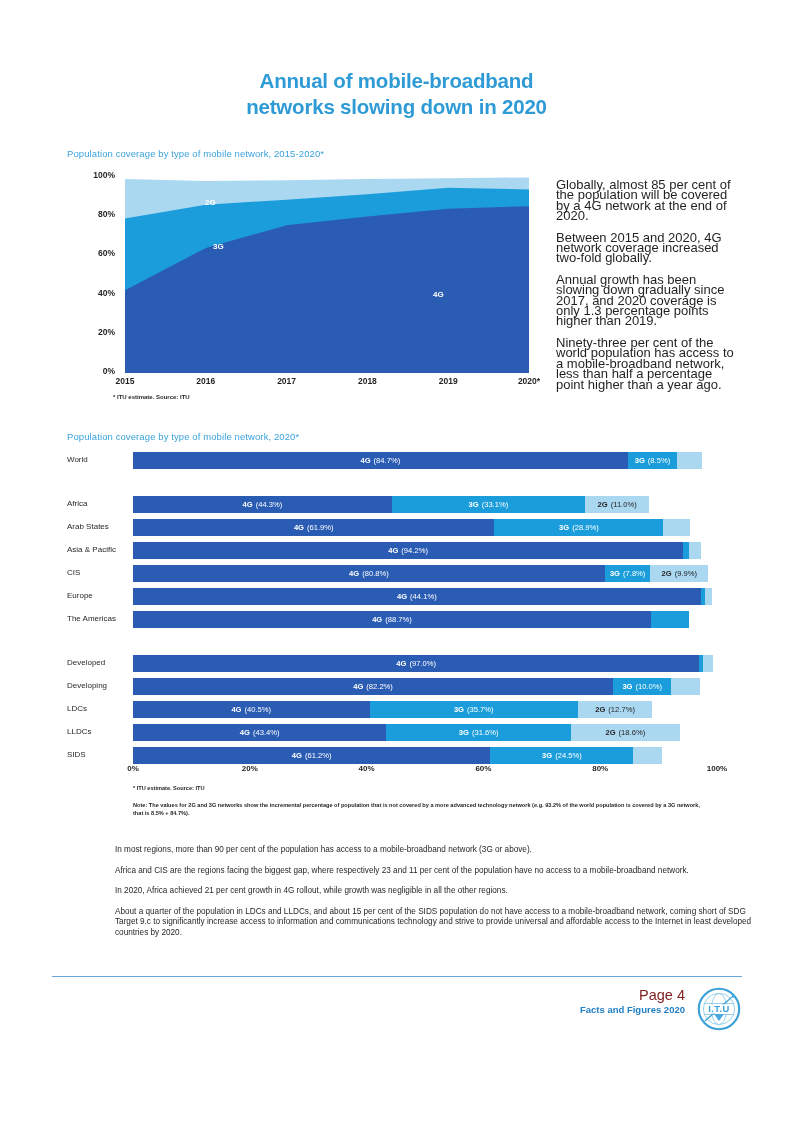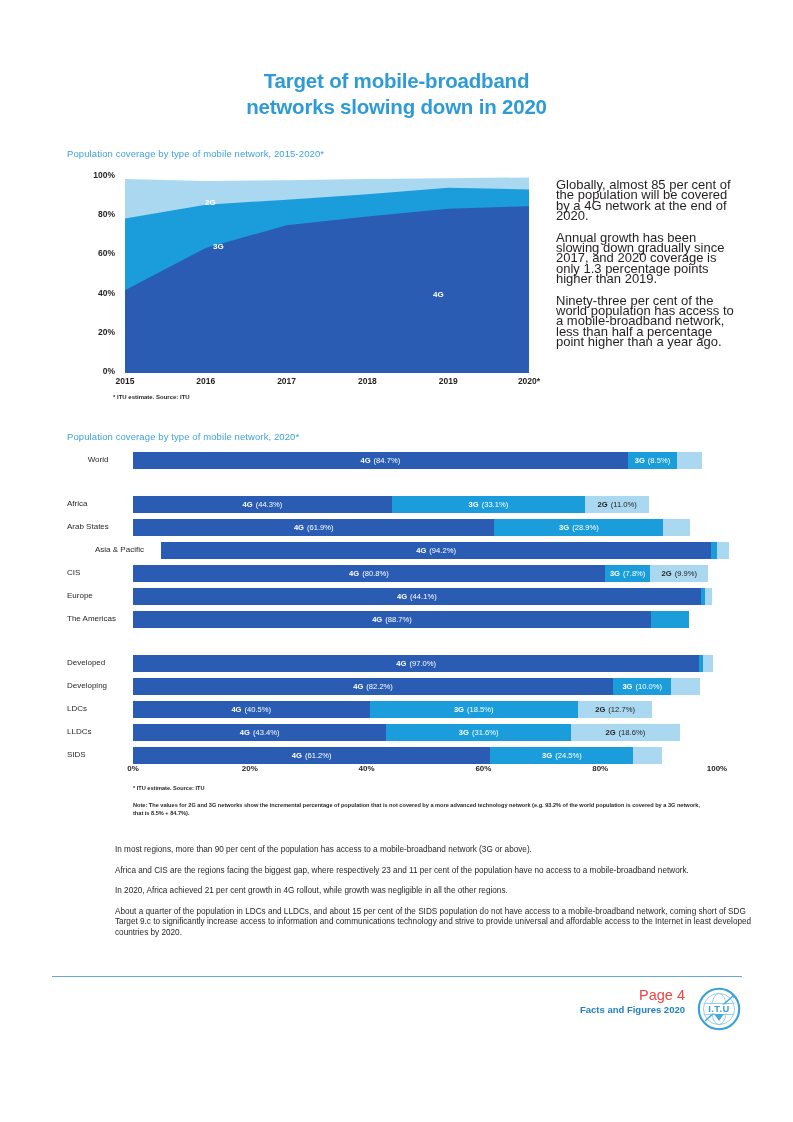--- a/index.html
+++ b/index.html
@@ -65,31 +65,31 @@
          line-height:7.6px;color:#231f20;}
 
   
   #bodytext{position:absolute;left:78px;top:845px;width:640px;margin-left:37px;}
   #bodytext p{margin:0 0 10px 0;font-size:8.2px;line-height:10.6px;color:#231f20;}
 
   
   #footrule{position:absolute;left:52px;top:976px;width:690px;height:1px;background:#6aa8dc;}
   #footer{position:absolute;right:52px;top:986px;width:260px;height:46px;}
   #foot-text{position:absolute;right:56px;top:0;text-align:right;}
-  #pageno{font-size:14.5px;color:#ef4444;line-height:18px;}
+  #pageno{font-size:14.5px;color:#7f1d1d;line-height:18px;}
   #factsfig{font-size:9.5px;color:#1f7fc4;font-weight:bold;line-height:12px;text-align:center;}
   #itulogo{position:absolute;right:0;top:1px;width:44px;height:44px;}
 </style>
 </head>
 <body>
 
 <div class="page">
 
   <div class="title">
-    <span>Target of mobile-broadband</span>
+    <span>Annual of mobile-broadband</span>
     <span class="l2">networks slowing down in 2020</span>
   </div>
 
   <div class="sec-head" id="head1">Population coverage by type of mobile network, 2015-2020*</div>
 
   <div id="areachart">
     <div class="ylab-wrap">
       <div class="ax-y" style="top:0px">100%</div>
       <div class="ax-y" style="top:39px">80%</div>
       <div class="ax-y" style="top:78px">60%</div>
@@ -116,29 +116,30 @@
         <span style="left: 60%;">2018</span>
         <span style="left: 80%;">2019</span>
         <span style="left: 100%;">2020*</span>
       </div>
   </div>
 
   <div id="src1">* ITU estimate. Source: ITU</div>
 
   <div id="sidetext">
     <p>Globally, almost 85 per cent of the population will be covered by a 4G network at the end of 2020.</p>
+    <p>Between 2015 and 2020, 4G network coverage increased two-fold globally.</p>
     <p>Annual growth has been slowing down gradually since 2017, and 2020 coverage is only 1.3 percentage points higher than 2019.</p>
     <p>Ninety-three per cent of the world population has access to a mobile-broadband network, less than half a percentage point higher than a year ago.</p>
   </div>
 
   <div class="sec-head" id="head2">Population coverage by type of mobile network, 2020*</div>
 
   <div id="barchart">
     <div id="barrows">
-        <div class="brow" style="top: 0px; text-align: center;">
+        <div class="brow" style="top: 0px;">
           <div class="rlabel">World</div>
           <div class="track">
             <div class="seg s4g" style="left: 0%; width: 84.7%;">
               <span>4G</span>
               <span class="pct">(84.7%)</span>
             </div>
             <div class="seg s3g" style="left: 84.7%; width: 8.5%;">
               <span>3G</span>
               <span class="pct">(8.5%)</span>
             </div>
@@ -169,21 +170,21 @@
               <span>4G</span>
               <span class="pct">(61.9%)</span>
             </div>
             <div class="seg s3g" style="left: 61.9%; width: 28.9%;">
               <span>3G</span>
               <span class="pct">(28.9%)</span>
             </div>
             <div class="seg s2g" style="left: 90.8%; width: 4.6%;"></div>
           </div>
         </div>
-        <div class="brow" style="top: 90px; margin-left: 28px;">
+        <div class="brow" style="top: 90px;">
           <div class="rlabel">Asia &amp; Pacific</div>
           <div class="track">
             <div class="seg s4g" style="left: 0%; width: 94.2%;">
               <span>4G</span>
               <span class="pct">(94.2%)</span>
             </div>
             <div class="seg s3g" style="left: 94.2%; width: 1%;"></div>
             <div class="seg s2g" style="left: 95.2%; width: 2%;"></div>
           </div>
         </div>
@@ -252,21 +253,21 @@
         </div>
         <div class="brow" style="top: 249px;">
           <div class="rlabel">LDCs</div>
           <div class="track">
             <div class="seg s4g" style="left: 0%; width: 40.5%;">
               <span>4G</span>
               <span class="pct">(40.5%)</span>
             </div>
             <div class="seg s3g" style="left: 40.5%; width: 35.7%;">
               <span>3G</span>
-              <span class="pct">(18.5%)</span>
+              <span class="pct">(35.7%)</span>
             </div>
             <div class="seg s2g" style="left: 76.2%; width: 12.7%;">
               <span>2G</span>
               <span class="pct">(12.7%)</span>
             </div>
           </div>
         </div>
         <div class="brow" style="top: 272px;">
           <div class="rlabel">LLDCs</div>
           <div class="track">

